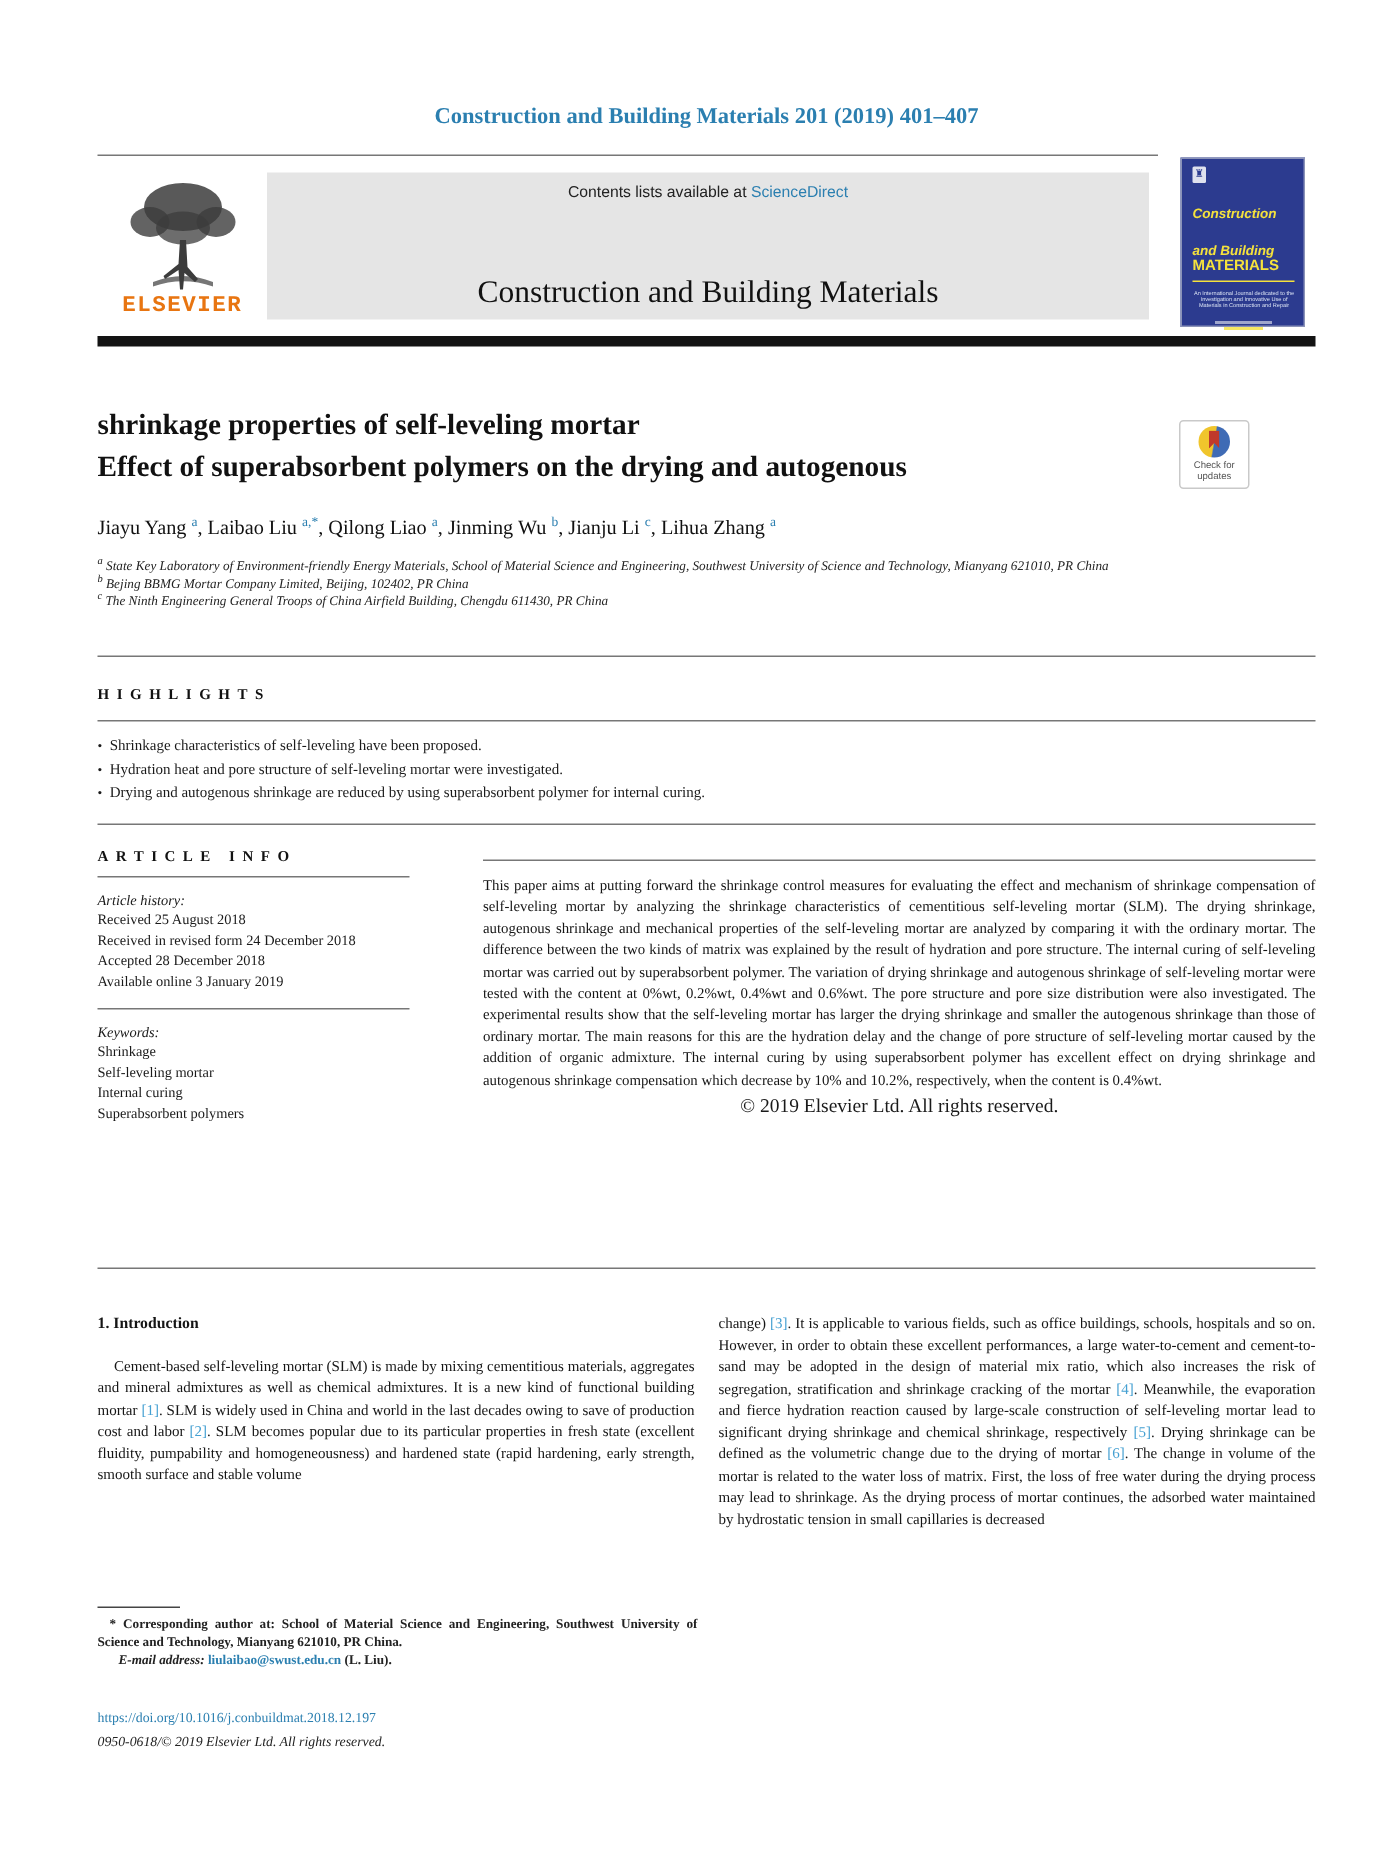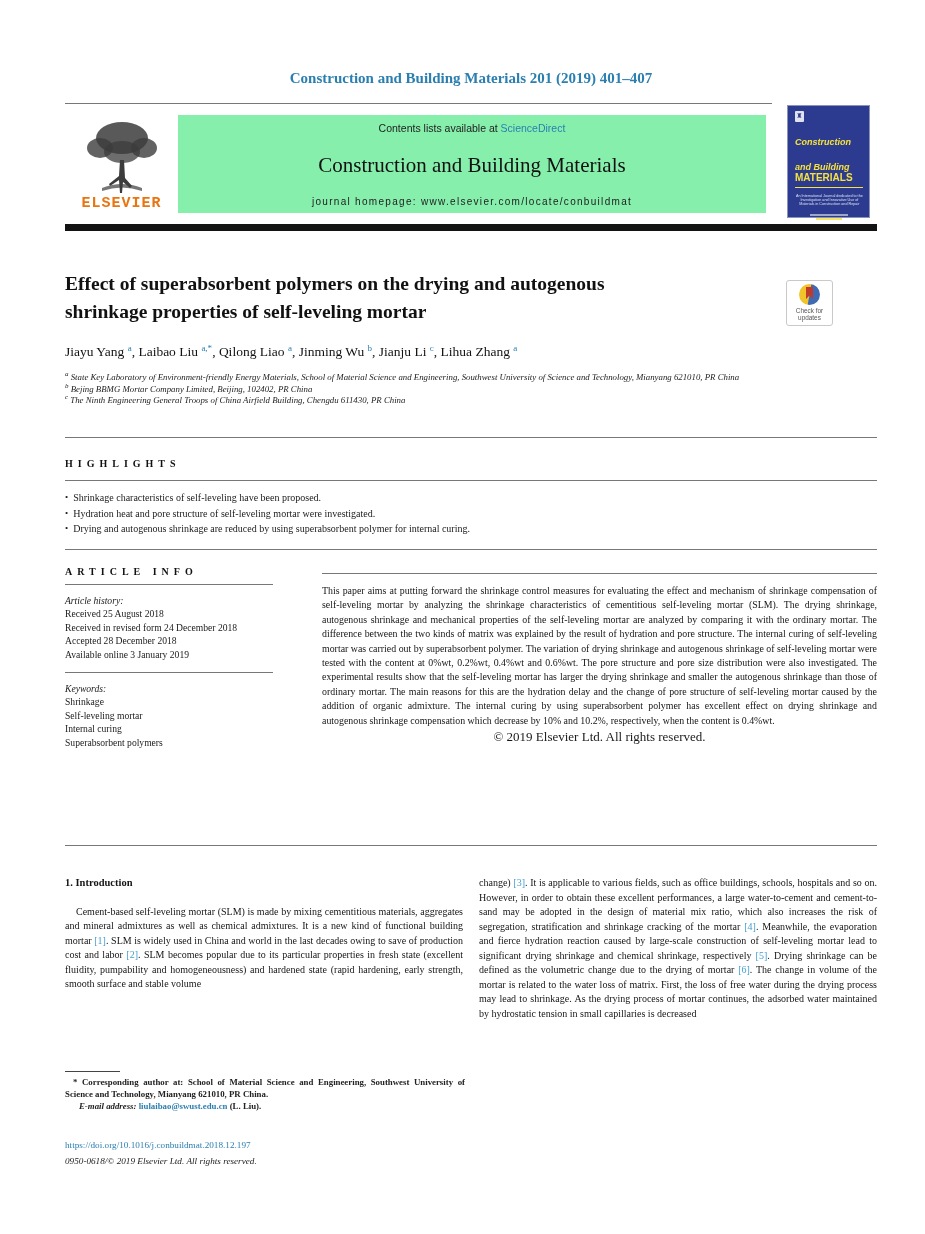--- a/index.html
+++ b/index.html
@@ -22,21 +22,21 @@
 
   .head-cite{position:absolute;top:70px;left:65px;width:812px;text-align:center;
     font-size:15px;color:var(--teal);font-weight:bold;}
   .hr{border-top:1px solid var(--rule);height:0;}
   .hr-top{position:absolute;top:103px;left:65px;width:707px;}
 
   .banner{position:absolute;top:115px;left:65px;width:701px;height:98px;display:flex;}
   .logo{width:113px;display:flex;flex-direction:column;align-items:center;justify-content:center;font-family:Liberation Mono, monospace;}
   .logo svg{display:block;}
   .logo-text{font-size:15px;font-weight:bold;color:var(--orange);letter-spacing:1px;margin-top:1px;}
-  .banner-mid{flex:1;background:#86efac;display:flex;flex-direction:column;justify-content:space-between;
+  .banner-mid{flex:1;background:#e5e5e5;display:flex;flex-direction:column;justify-content:space-between;
     padding:7px 8px 6px 8px;text-align:center;}
   .contents-line{font-family:"Liberation Sans",sans-serif;font-size:10.5px;color:#222;}
   .jtitle{font-size:21px;color:#111;}
   .homepage{font-family:"Liberation Sans",sans-serif;font-size:10px;letter-spacing:1.3px;color:#222;}
 
   .cover{position:absolute;top:105px;left:787px;width:83px;height:113px;background:var(--cover-navy);
     border:1px solid #8b93b8;padding:5px 6px 4px 7px;display:flex;flex-direction:column;}
   .cover-emblem{width:9px;height:11px;background:rgba(255,255,255,.85);border-radius:1px;
     font-size:7px;line-height:11px;text-align:center;color:#2c3b8f;}
   .cover-t1{margin-top:15px;font-style:italic;font-weight:bold;font-size:9px;line-height:10px;color:var(--cover-yellow);
@@ -121,41 +121,40 @@
             <path d="M40 44 L44 44 L45 62 L52 70 L50 72 L43 66 L42 77 L40 77 L39 64 L30 70 L29 68 L39 60 Z"></path>
             <path d="M22 72 Q42 64 62 72 L62 75 Q42 68 22 75 Z" opacity="0.7"></path>
           </g>
         </svg>
       </span>
       <div class="logo-text">ELSEVIER</div>
     </div>
     <div class="banner-mid">
       <div class="contents-line"><span>Contents lists available at </span><span class="lnk">ScienceDirect</span></div>
       <div class="jtitle">Construction and Building Materials</div>
-      <div class="homepage">journal homepage: www.elsevier.com/locate/conbuildmat</div>
     </div>
   </div>
 
   <div class="cover">
     <div class="cover-emblem">♜</div>
     <div class="cover-t1">Construction</div>
     <div class="cover-t1">and Building</div>
     <div class="cover-t3">MATERIALS</div>
     <div class="cover-sub">An International Journal dedicated to the Investigation and Innovative Use of Materials in Construction and Repair</div>
     <div class="cover-bars">
       <div class="cover-bar1"></div>
       <div class="cover-bar2"></div>
     </div>
   </div>
 
   <div class="blackbar"></div>
 
   <h1 class="title">
+    <div>shrinkage properties of self-leveling mortar</div>
     <div>Effect of superabsorbent polymers on the drying and autogenous</div>
-    <div>shrinkage properties of self-leveling mortar</div>
   </h1>
 
   <div class="badge">
     <div class="badge-circle">
       <div class="badge-bookmark"></div>
     </div>
     <div class="badge-text">
       <div>Check for</div>
       <div>updates</div>
     </div>

